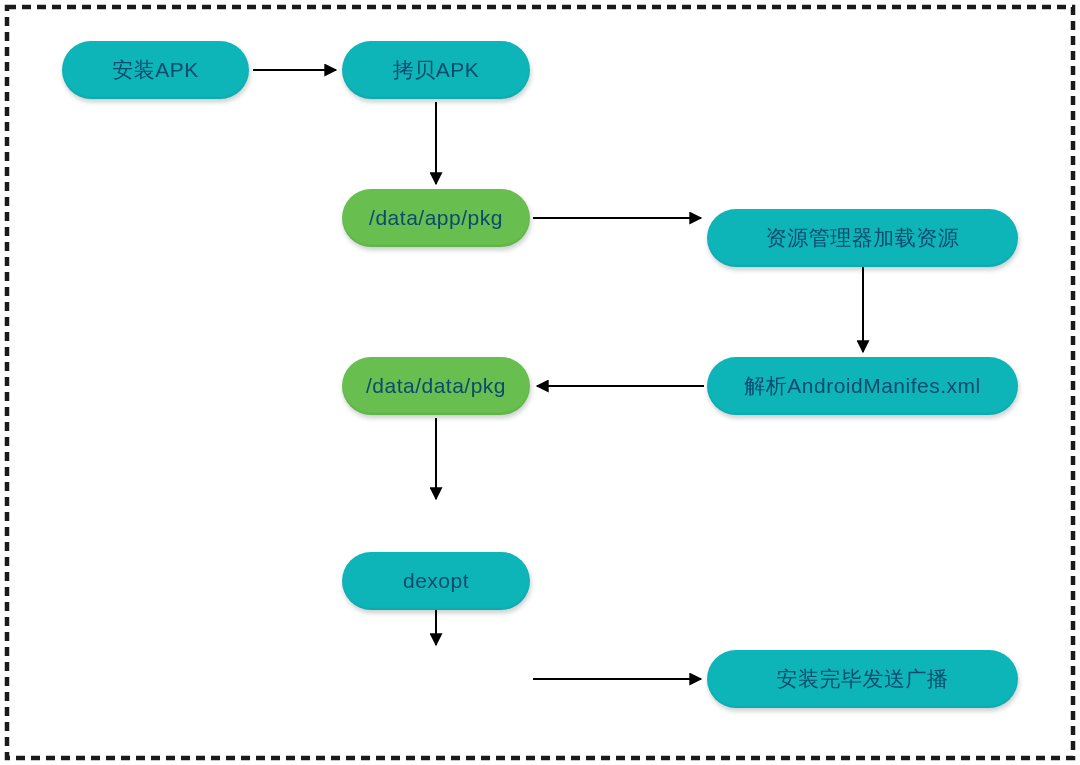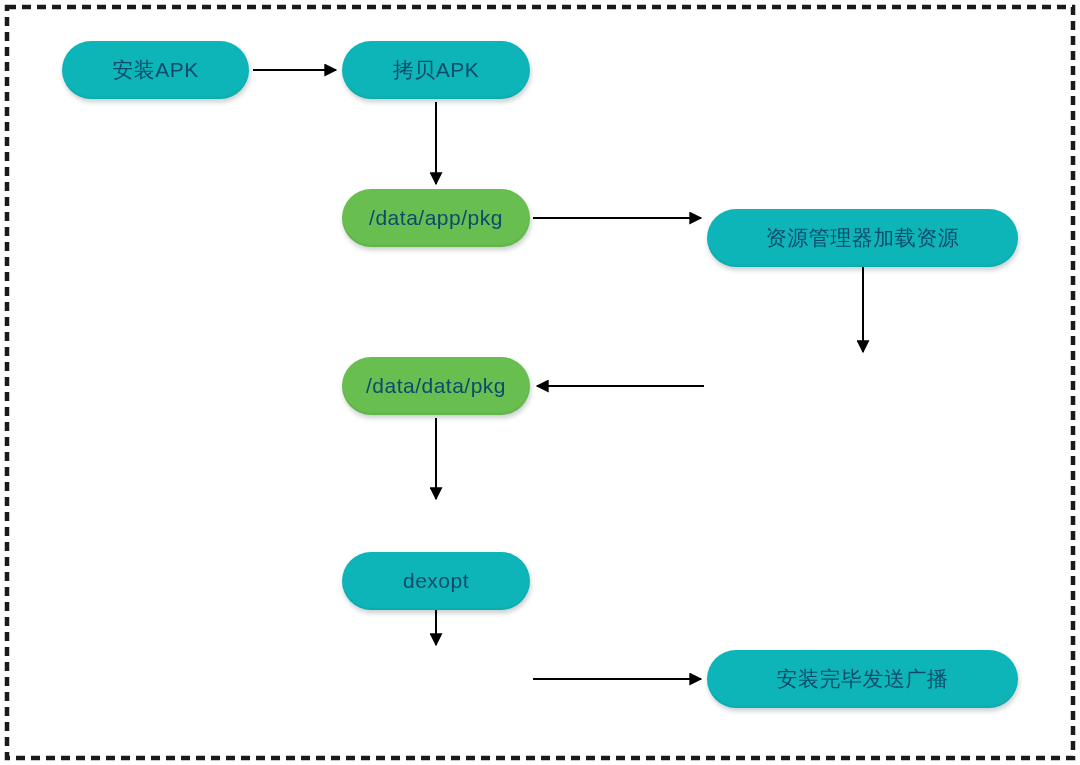--- a/index.html
+++ b/index.html
@@ -75,17 +75,18 @@
       <line x1="436" y1="418" x2="436" y2="499" marker-end="url(#arrowhead)"></line>
       <line x1="436" y1="565" x2="436" y2="645" marker-end="url(#arrowhead)"></line>
       <line x1="533" y1="679" x2="701" y2="679" marker-end="url(#arrowhead)"></line>
     </g>
   </svg>
 
   <div id="n-install" class="node node-teal">安装APK</div>
   <div id="n-copy" class="node node-teal">拷贝APK</div>
   <div id="n-dataapp" class="node node-green">/data/app/pkg</div>
   <div id="n-resource" class="node node-teal">资源管理器加载资源</div>
+  <div id="n-parse" class="node node-teal">解析AndroidManifes.xml</div>
   <div id="n-datadata" class="node node-green">/data/data/pkg</div>
   <div id="n-dexopt" class="node node-teal">dexopt</div>
   <div id="n-broadcast" class="node node-teal">安装完毕发送广播</div>
 
 </div>
 
 </body></html>

